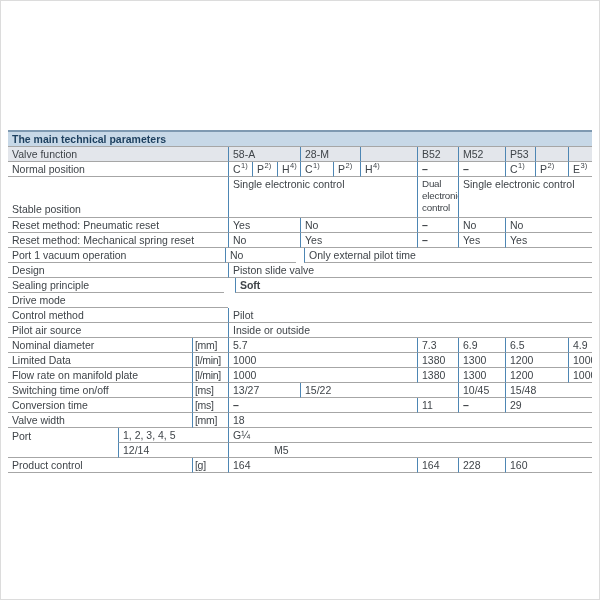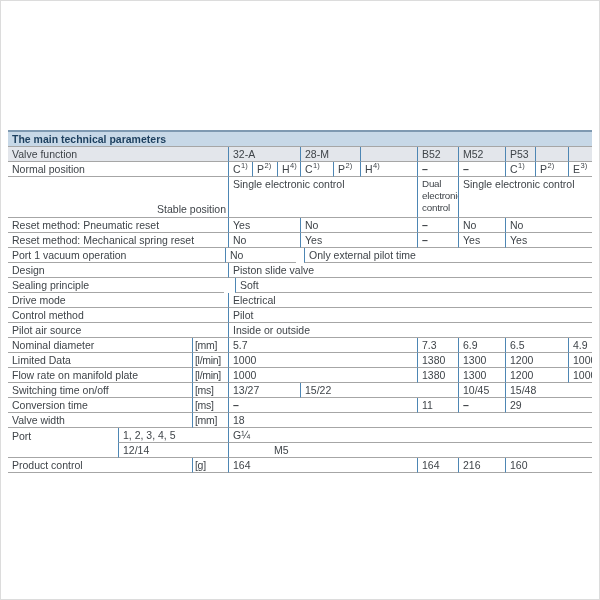--- a/index.html
+++ b/index.html
@@ -49,21 +49,21 @@
 <div class="page-frame"></div>
 
 <div class="tech-table">
   <div class="title-bar">The main technical parameters</div>
   <div id="table-body">
       <div class="t-row shaded" style="height: 15px;">
         <div class="cell" style="width: 220px;">
           <span>Valve function</span>
         </div>
         <div class="cell bl" style="width: 72px;">
-          <span>32-A</span>
+          <span>58-A</span>
         </div>
         <div class="cell bl" style="width: 60px;">
           <span>28-M</span>
         </div>
         <div class="cell bl" style="width: 57px;">
           <span></span>
         </div>
         <div class="cell bl" style="width: 41px;">
           <span>B52</span>
         </div>
@@ -121,21 +121,21 @@
         <div class="cell bl" style="width: 33px;">
           <span>P</span>
           <sup>2)</sup>
         </div>
         <div class="cell bl" style="width: 24px;">
           <span>E</span>
           <sup>3)</sup>
         </div>
       </div>
       <div class="t-row" style="height: 41px;">
-        <div class="cell bottom" style="width: 220px; justify-content: flex-end;">
+        <div class="cell bottom" style="width: 220px;">
           <span>Stable position</span>
         </div>
         <div class="cell bl top" style="width: 189px;">
           <span>Single electronic control</span>
         </div>
         <div class="cell bl top wrap" style="width: 41px;">
           <span>Dual electronic control</span>
         </div>
         <div class="cell bl top" style="width: 134px;">
           <span>Single electronic control</span>
@@ -197,30 +197,27 @@
           <span>Design</span>
         </div>
         <div class="cell bl" style="width: 364px;">
           <span>Piston slide valve</span>
         </div>
       </div>
       <div class="t-row" style="height: 15px; gap: 11px;">
         <div class="cell" style="width: 220px;">
           <span>Sealing principle</span>
         </div>
-        <div class="cell bl" style="width: 364px;">
+        <div class="cell bl" style="width: 364px; font-weight: bold;">
           <span>Soft</span>
         </div>
       </div>
       <div class="t-row" style="height: 15px;">
         <div class="cell" style="width: 220px;">
           <span>Drive mode</span>
-        </div>
-        <div class="cell bl" style="width: 364px;">
-          <span>Electrical</span>
         </div>
       </div>
       <div class="t-row" style="height: 15px;">
         <div class="cell" style="width: 220px;">
           <span>Control method</span>
         </div>
         <div class="cell bl" style="width: 364px;">
           <span>Pilot</span>
         </div>
       </div>
@@ -381,20 +378,20 @@
         <div class="cell bl unit" style="width: 36px;">
           <span>[g]</span>
         </div>
         <div class="cell bl" style="width: 189px;">
           <span>164</span>
         </div>
         <div class="cell bl" style="width: 41px;">
           <span>164</span>
         </div>
         <div class="cell bl" style="width: 47px;">
-          <span>216</span>
+          <span>228</span>
         </div>
         <div class="cell bl" style="width: 87px;">
           <span>160</span>
         </div>
       </div>
     </div>
 </div>
 
 </body></html>

